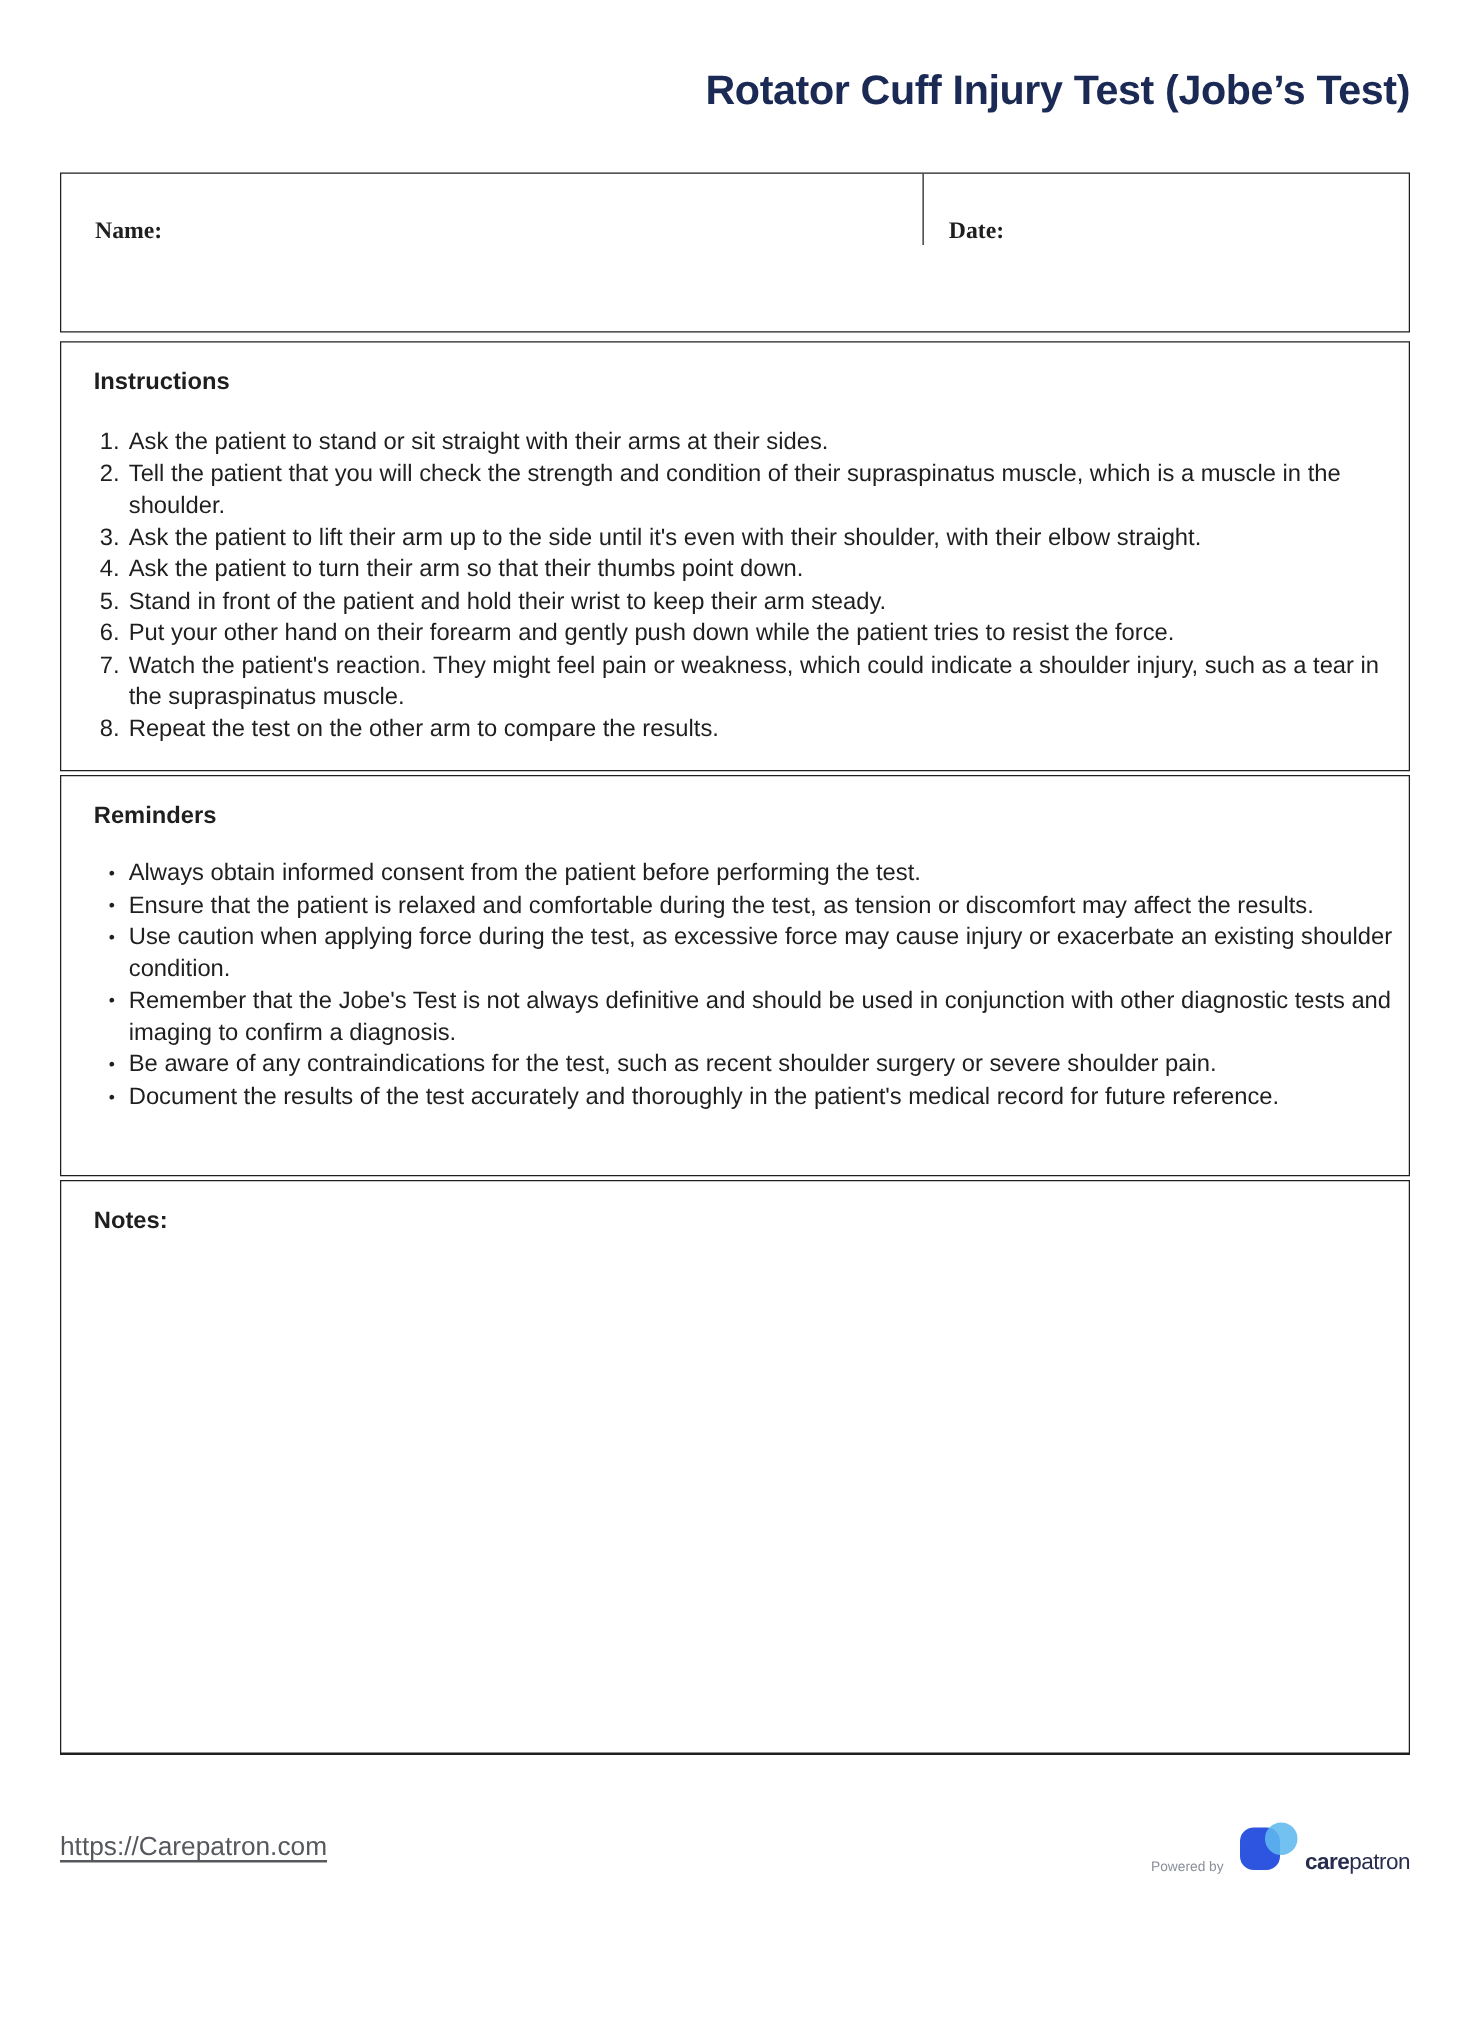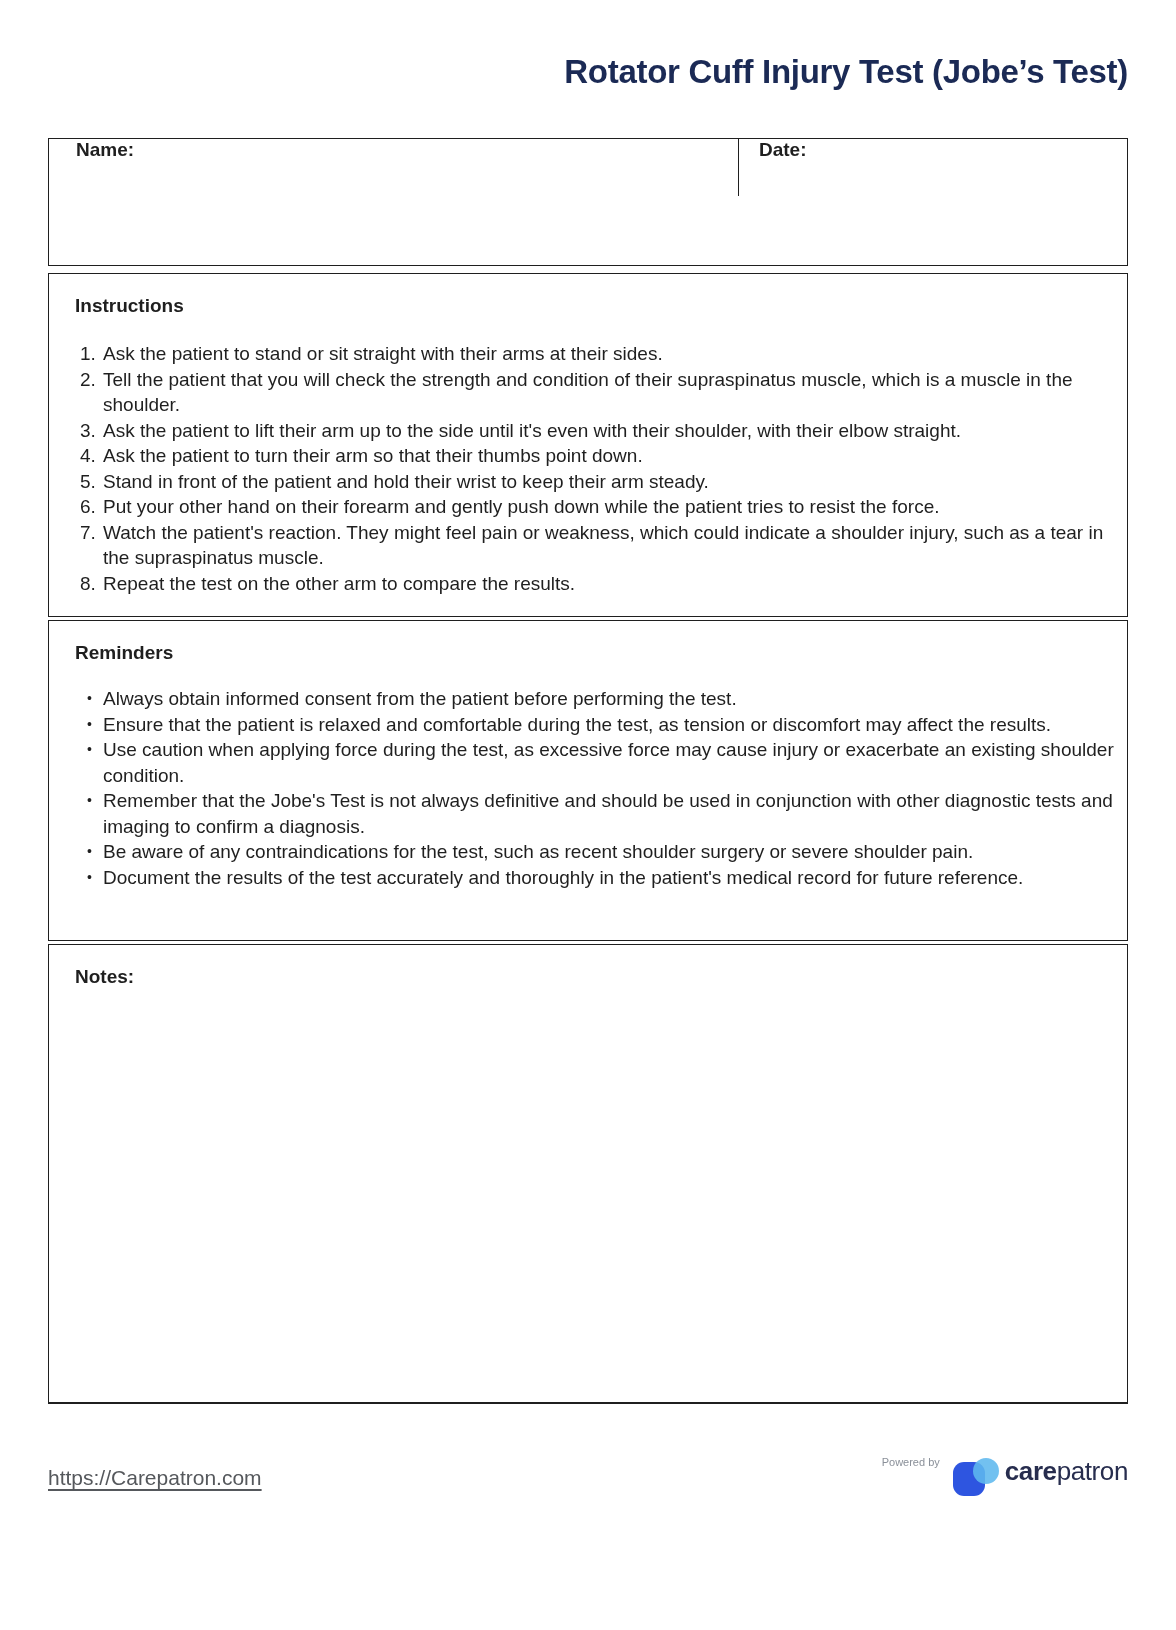--- a/index.html
+++ b/index.html
@@ -23,21 +23,21 @@
 
   
   .info-table {
     margin-top: 46px;
     border: 1px solid var(--border, #1f1f1f);
     height: 128px;
     display: flex;
     flex-direction: column;
   }
   .head-row { display: flex; height: 57px; }
-  .cell { display: flex; align-items: flex-start; }
+  .cell { display: flex; align-items: flex-end; font-family: Liberation Serif, serif; }
   .name-cell { width: 690px; padding-left: 27px; border-right: 1px solid var(--border, #1f1f1f); }
   .date-cell { flex: 1; padding-left: 20px; }
   .lbl { font-weight: bold; }
   .desc-row {
     flex: 1;
     border-top: 1px solid var(--border, #1f1f1f);
     padding: 12px 26px 0 26px;
     line-height: 26px;
   }
 
@@ -79,37 +79,37 @@
     display: flex;
     justify-content: space-between;
     align-items: center;
   }
   a.site-link {
     color: var(--link, #55585c);
     font-size: 21px;
     text-decoration: underline;
     text-underline-offset: 4px;
   }
-  .brand { display: flex; align-items: flex-start; }
+  .brand { display: flex; align-items: flex-end; }
   .powered { font-size: 11px; color: var(--powered-by, #8a9099); margin-right: 13px; }
   .logo-mark { position: relative; width: 48px; height: 44px; display: inline-block; }
   .logo-mark .blob-dark {
     position: absolute; left: 0; top: 6px; width: 32px; height: 34px;
     background: var(--brand-blue, #2e55e0);
     border-radius: 11px;
     display: block;
   }
   .logo-mark .blob-light {
     position: absolute; left: 20px; top: 2px; width: 26px; height: 26px;
     background: var(--brand-sky, #5fb8ee);
     opacity: 0.88;
     border-radius: 50%;
     display: block;
   }
-  .wordmark { font-size: 26px; color: var(--brand-navy, #272d4e); letter-spacing: -0.4px; margin-left: 4px; }
+  .wordmark { font-size: 18px; color: var(--brand-navy, #272d4e); letter-spacing: -0.4px; margin-left: 4px; }
   .wordmark b { font-weight: bold; }
 </style>
 </head>
 <body>
 
 <div class="page">
 
   <h1 class="doc-title">Rotator Cuff Injury Test (Jobe’s Test)</h1>
 
   <div class="info-table">

